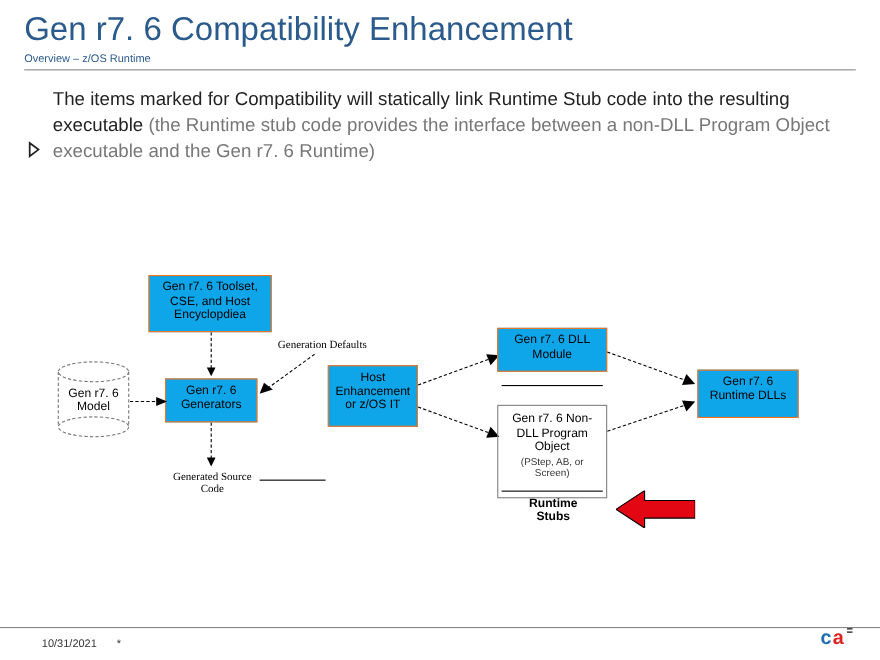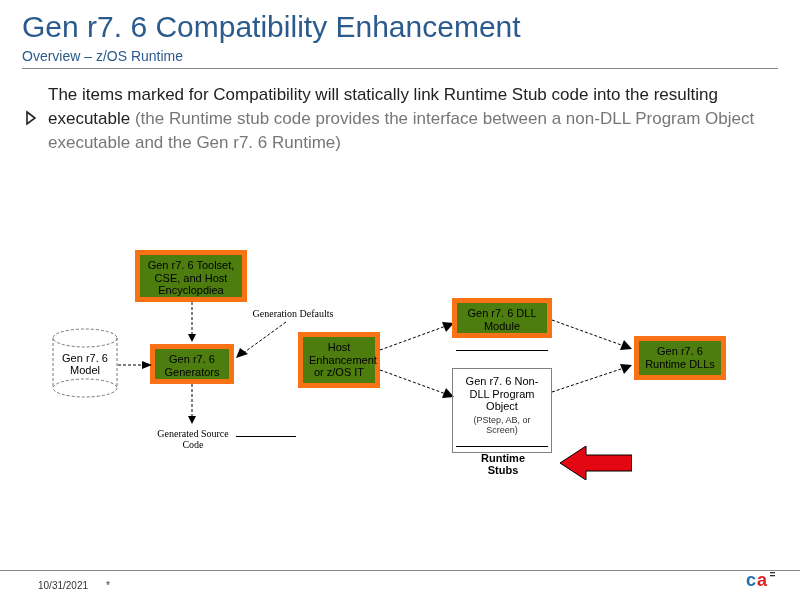--- a/index.html
+++ b/index.html
@@ -18,29 +18,29 @@
     position: relative;
   }
   .title {
     font-size: 30px;
     color: #2b5a8c;
     font-weight: normal;
     margin-bottom: 4px;
     font-family: Verdana, Arial, sans-serif;
   }
   .subtitle {
-    font-size: 14px;
+    font-size: 10px;
     color: #2b5a8c;
     padding-bottom: 4px;
     border-bottom: 1px solid #888;
     margin-bottom: 14px;
   }
   .bullet-row {
     display: flex;
-    align-items: center;
+    align-items: flex-end;
     gap: 8px;
     margin-left: 2px;
   }
   .bullet-icon {
     flex: 0 0 auto;
     margin-top: 2px;
   }
   .bullet-text {
     font-size: 17px;
     line-height: 1.4;
@@ -54,22 +54,22 @@
   .diagram {
     position: absolute;
     left: 50px;
     top: 250px;
     width: 700px;
     height: 290px;
     font-size: 0;
   }
   .dbox {
     position: absolute;
-    background: #4d7c0f;
-    border: 5px solid #f97316;
+    background: #0ea5e9;
+    border: 1px solid #f97316;
     padding: 4px 6px;
     font-size: 11px;
     line-height: 1.15;
     text-align: center;
     color: #000;
   }
   .dbox.noborder {
     border: none;
     background: transparent;
   }

